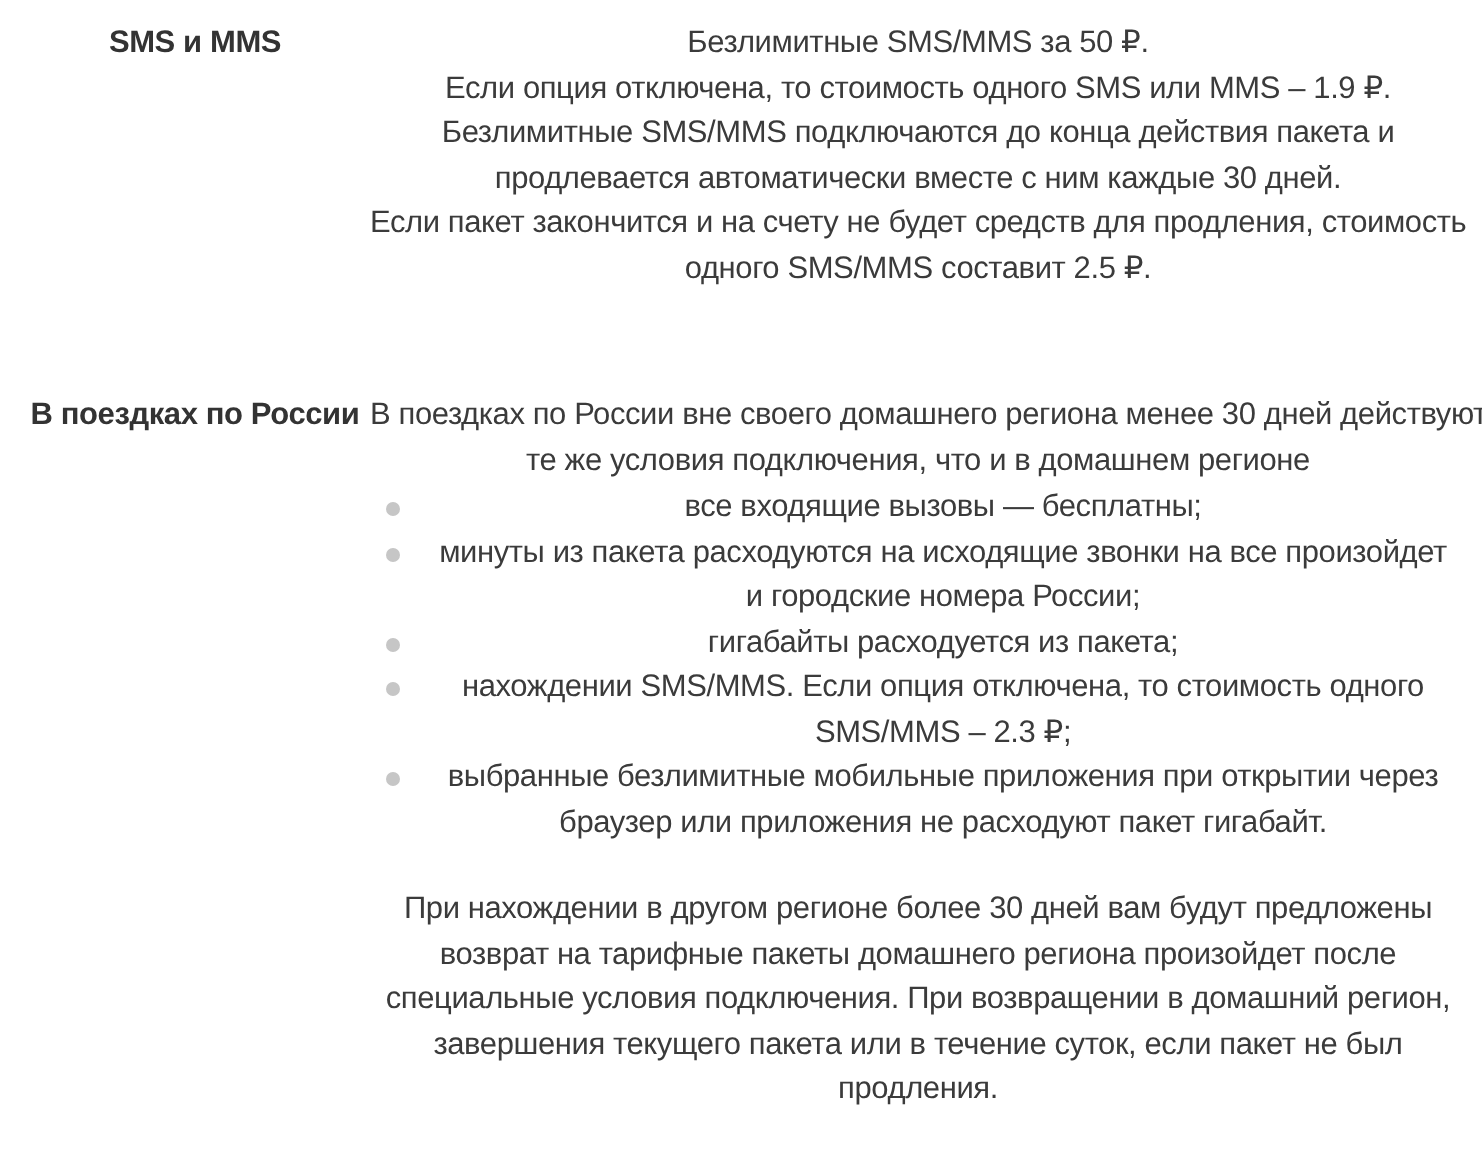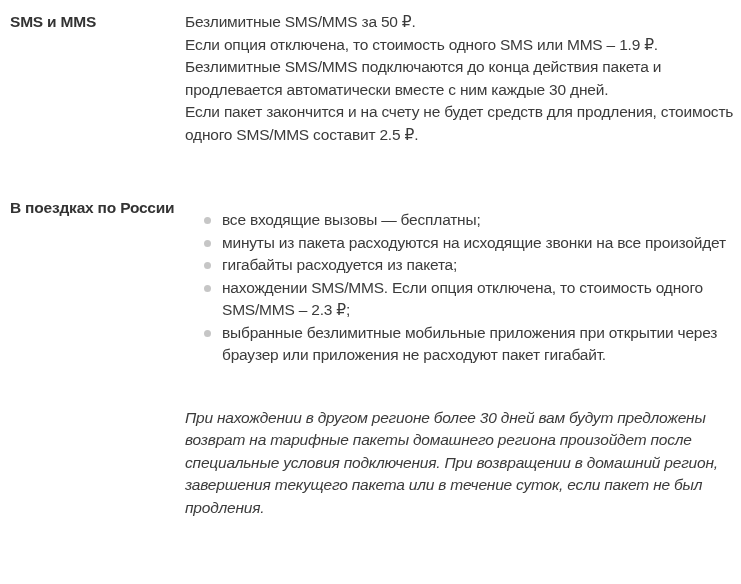--- a/index.html
+++ b/index.html
@@ -12,20 +12,21 @@
     height: 584px;
     overflow: hidden;
     font-family: "Liberation Sans", "DejaVu Sans", sans-serif;
     color: #3b3b3b;
   }
   .page {
     box-sizing: border-box;
     width: 741px;
     height: 584px;
     padding: 11px 8px 0 10px;
+    text-align: center;
   }
   .row {
     display: flex;
     align-items: flex-start;
   }
   .row + .row {
     margin-top: 51px;
   }
   .label {
     flex: 0 0 175px;
@@ -43,29 +44,28 @@
     font-size: 15.5px;
     line-height: 22.5px;
     letter-spacing: -0.2px;
   }
   .para {
     margin: 0;
   }
   .para.gap-after {
   }
   .para.gap-before {
-    margin-top: 40px;
-    font-style: italic;
+    margin-top: 21px;
   }
   .line {
     display: block;
     white-space: pre;
   }
   .bullet-list {
-    margin: 12px;
+    margin: 1px;
     padding: 0;
   }
   .bullet-item {
     position: relative;
     padding-left: 25px;
   }
   .bullet-dot {
     position: absolute;
     left: 7px;
     top: 8px;
@@ -92,29 +92,34 @@
         <span class="line">продлевается автоматически вместе с ним каждые 30 дней.</span>
         <span class="line">Если пакет закончится и на счету не будет средств для продления, стоимость</span>
         <span class="line">одного SMS/MMS составит 2.5 ₽.</span>
       </div>
     </div>
   </section>
 
   <section class="row">
     <div class="label">В поездках по России</div>
     <div class="content">
+      <div class="para">
+        <span class="line">В поездках по России вне своего домашнего региона менее 30 дней действуют</span>
+        <span class="line">те же условия подключения, что и в домашнем регионе</span>
+      </div>
 
       <div class="bullet-list">
         <div class="bullet-item">
           <span class="bullet-dot"></span>
           <span class="line">все входящие вызовы — бесплатны;</span>
         </div>
         <div class="bullet-item">
           <span class="bullet-dot"></span>
           <span class="line">минуты из пакета расходуются на исходящие звонки на все произойдет</span>
+          <span class="line">и городские номера России;</span>
         </div>
         <div class="bullet-item">
           <span class="bullet-dot"></span>
           <span class="line">гигабайты расходуется из пакета;</span>
         </div>
         <div class="bullet-item">
           <span class="bullet-dot"></span>
           <span class="line">нахождении SMS/MMS. Если опция отключена, то стоимость одного</span>
           <span class="line">SMS/MMS – 2.3 ₽;</span>
         </div>

